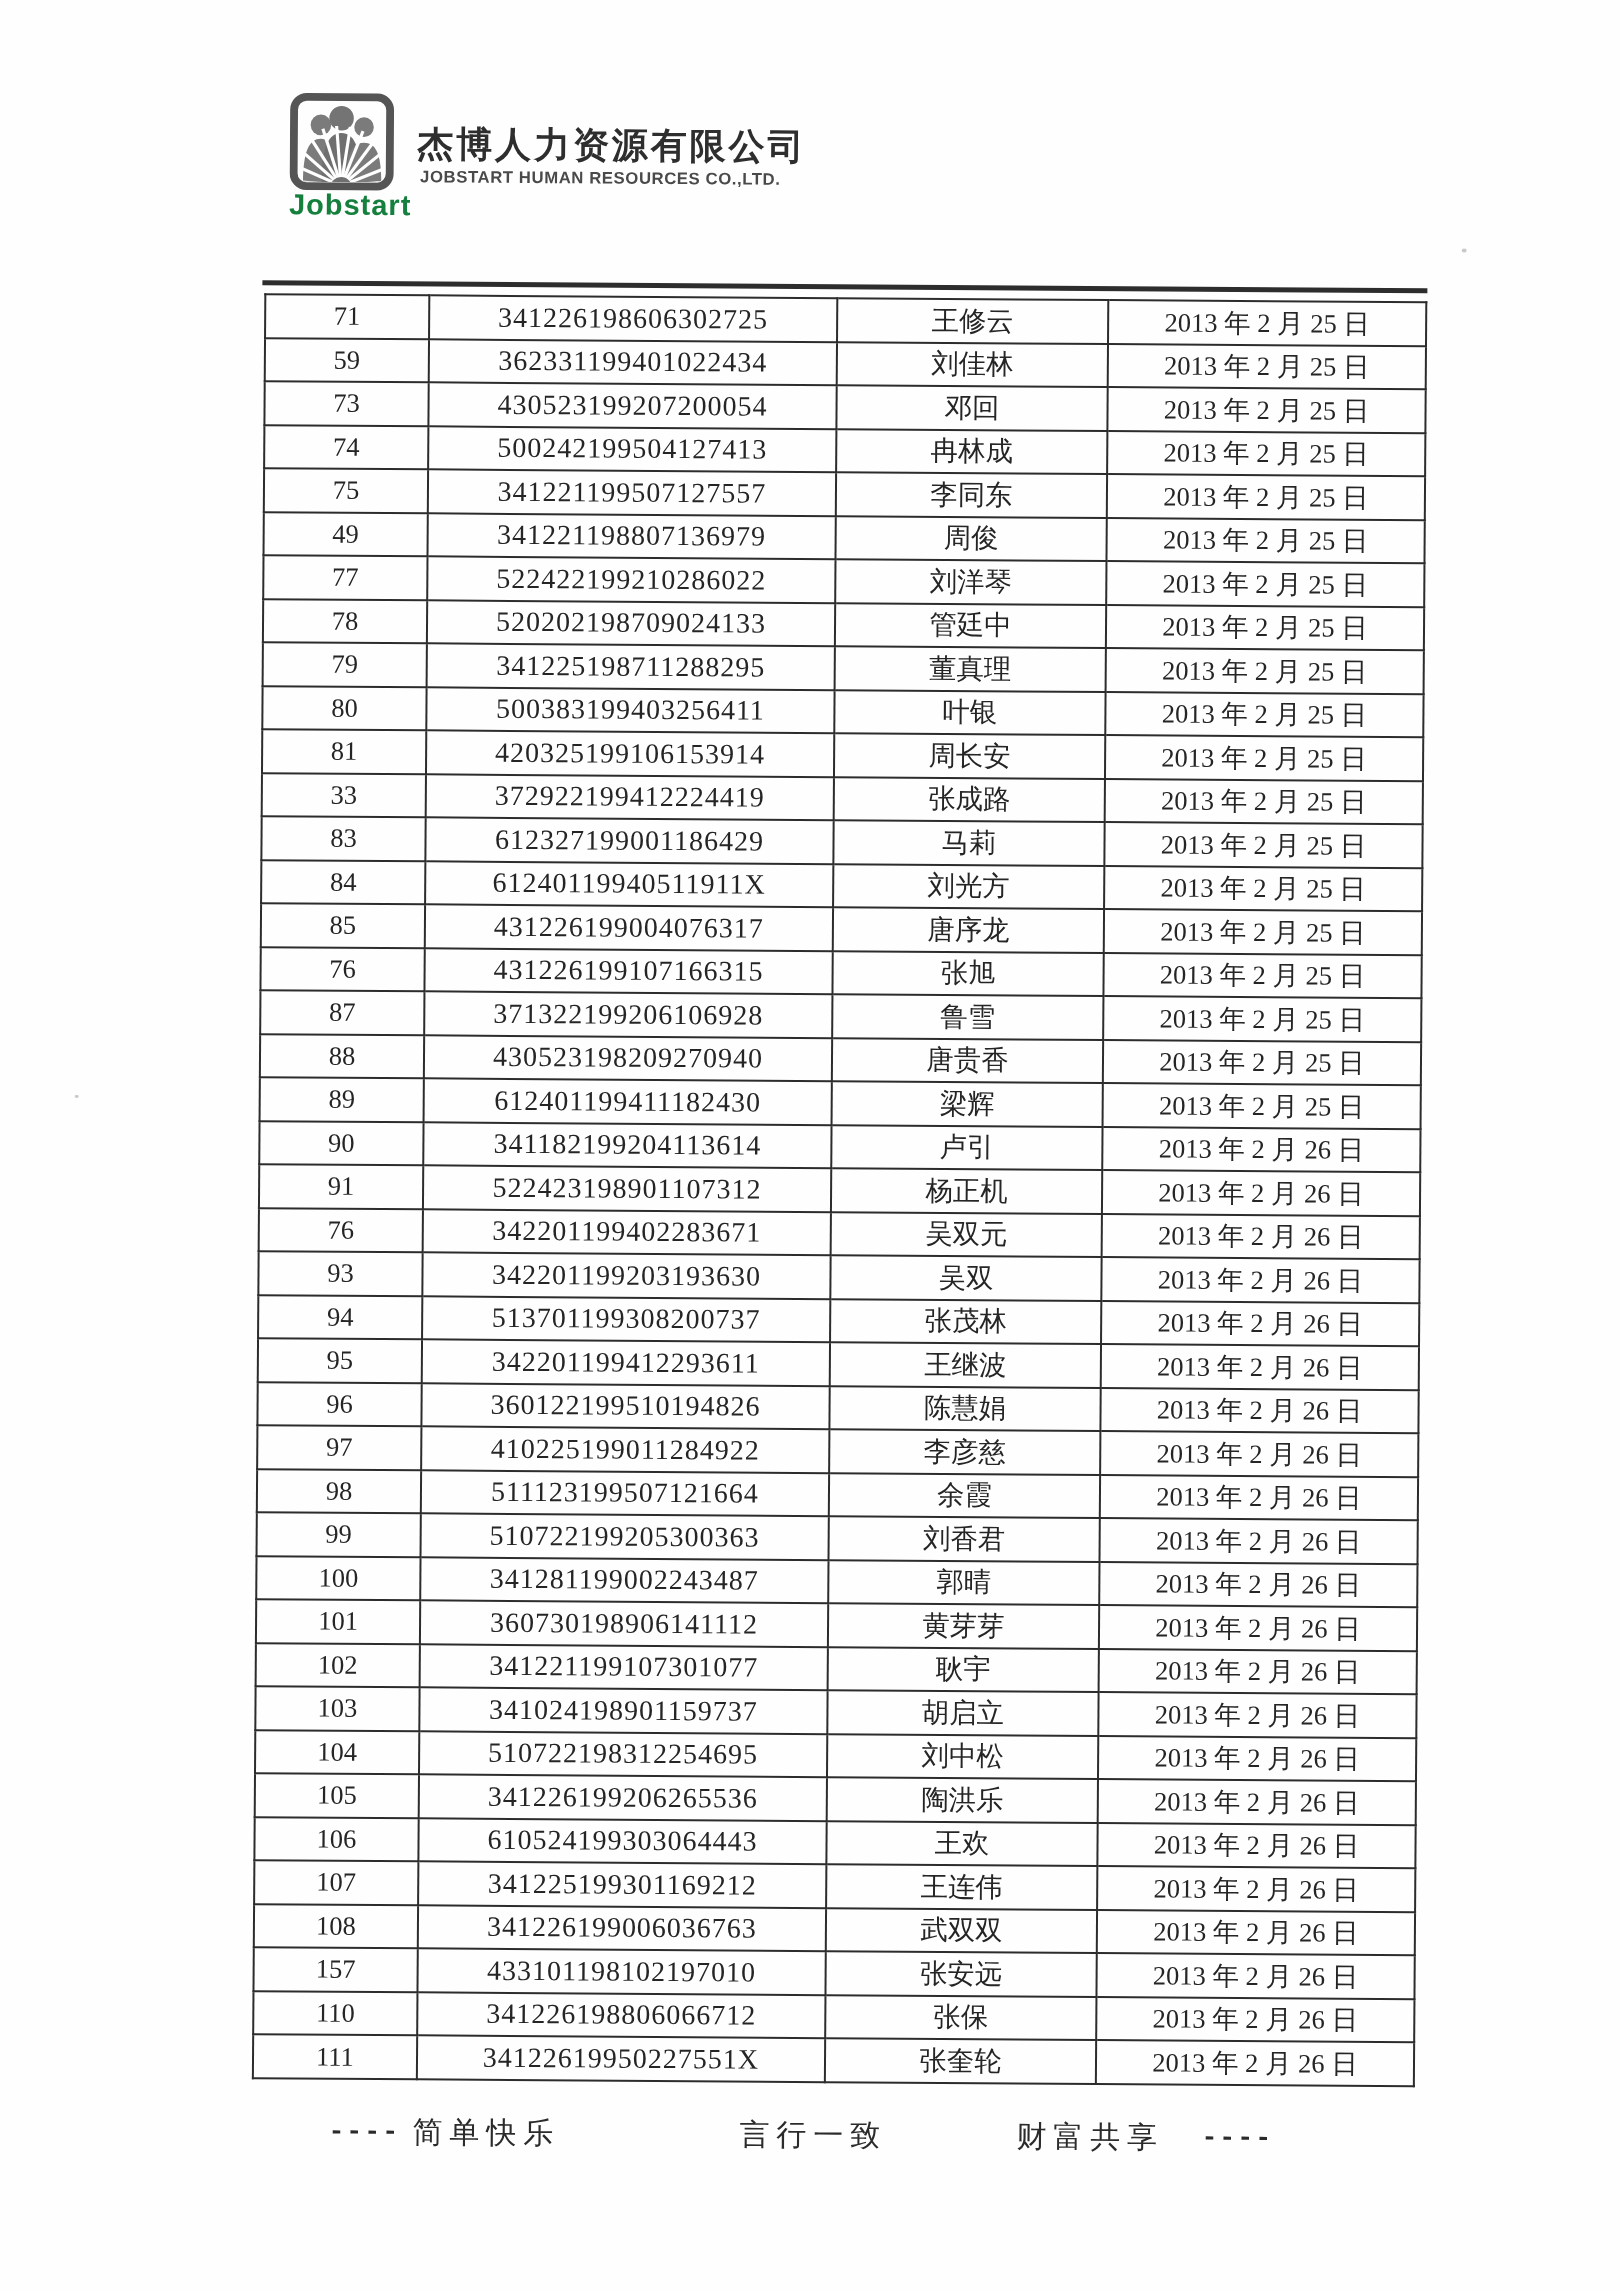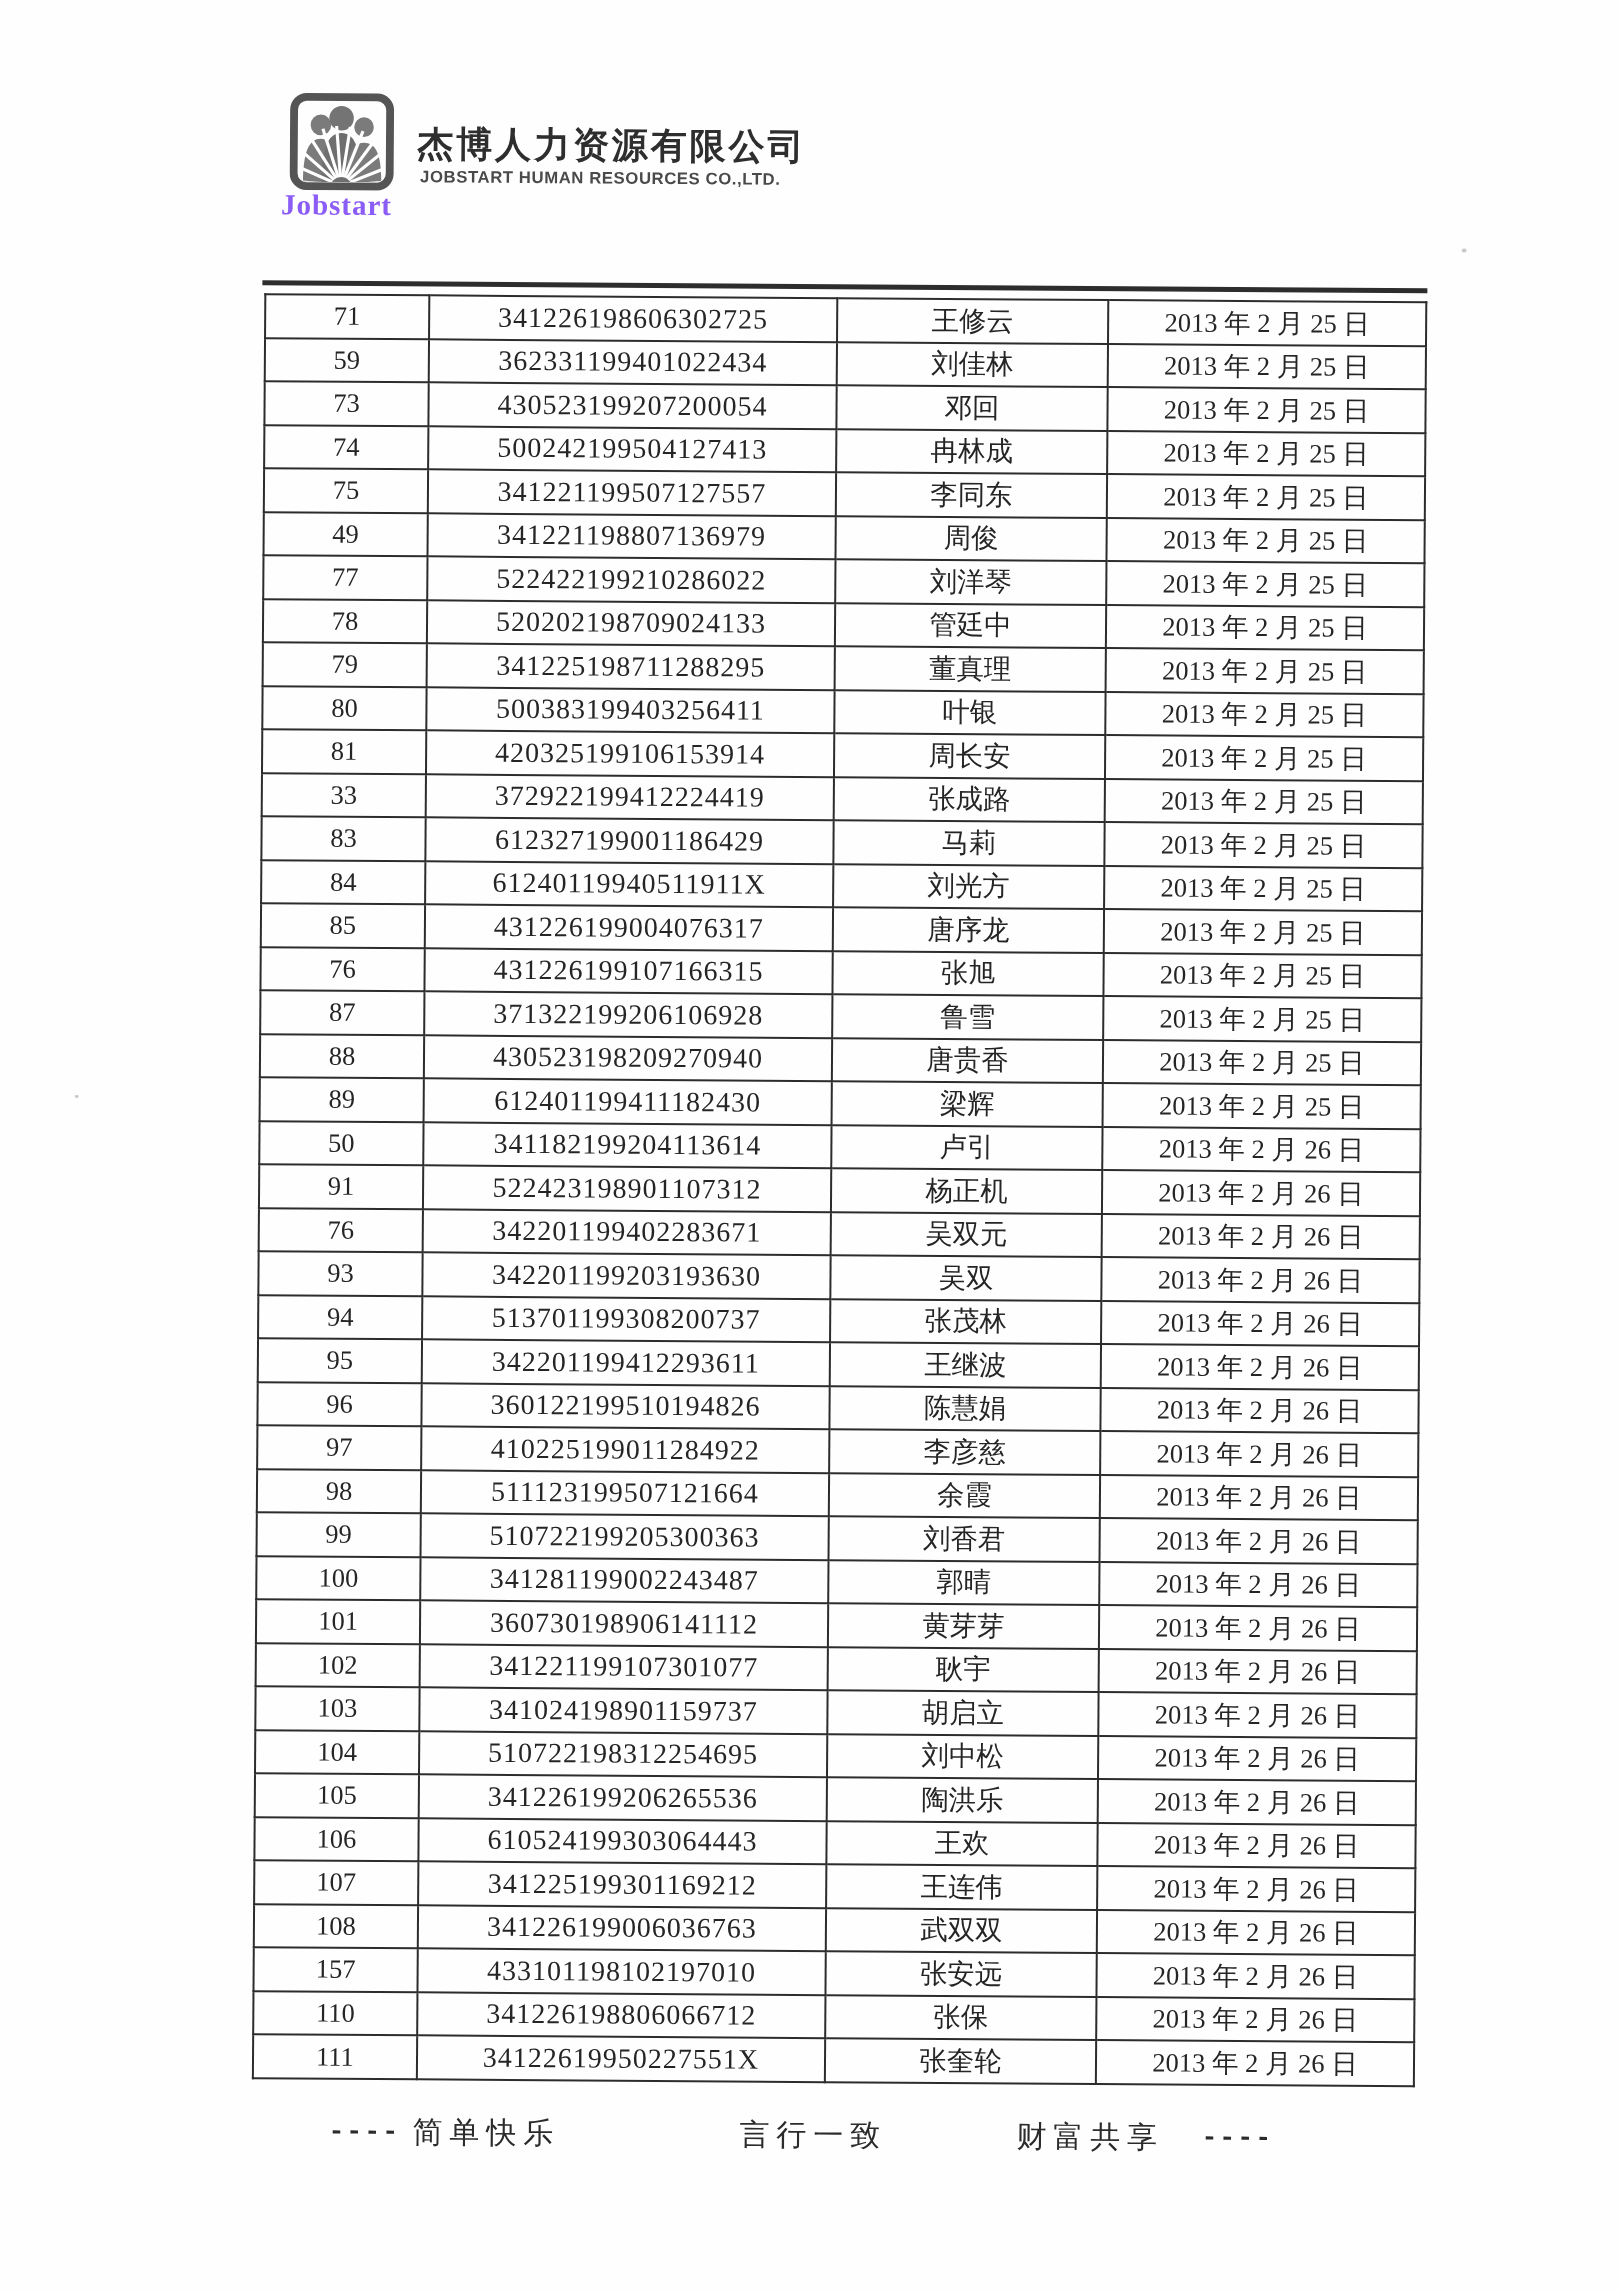--- a/index.html
+++ b/index.html
@@ -11,23 +11,23 @@
     font-family:"Liberation Serif","DejaVu Serif",serif;
     color:#262626;
   }
   .sheet{position:absolute;inset:0;transform:rotate(0.4deg);transform-origin:50% 40%;}
 
   
   .logo-box{
     position:absolute;left:284px;top:96px;width:105px;height:98px;
   }
   .logo-wordmark{
-    position:absolute;left:276px;top:192px;width:137px;
-    font-family:Liberation Serif, serif;
-    font-weight:bold;font-size:29px;color:#8b5cf6;letter-spacing:1px;
+    position:absolute;left:284px;top:192px;width:137px;
+    font-family:Liberation Sans, sans-serif;
+    font-weight:bold;font-size:29px;color:#15803d;letter-spacing:1px;
   }
   .company-cn{
     position:absolute;left:412px;top:123px;
     font-size:36px;font-weight:600;letter-spacing:2.9px;color:#2e2e2e;
     font-family:"DejaVu Sans","Liberation Sans",sans-serif;
     white-space:nowrap;
   }
   .company-en{
     position:absolute;left:415px;top:170px;
     font-family:"Liberation Sans","DejaVu Sans",sans-serif;
@@ -234,21 +234,21 @@
             <td class="c2">唐贵香</td>
             <td class="c3">2013 年 2 月 25 日</td>
           </tr>
           <tr>
             <td class="c0">89</td>
             <td class="c1">612401199411182430</td>
             <td class="c2">梁辉</td>
             <td class="c3">2013 年 2 月 25 日</td>
           </tr>
           <tr>
-            <td class="c0">50</td>
+            <td class="c0">90</td>
             <td class="c1">341182199204113614</td>
             <td class="c2">卢引</td>
             <td class="c3">2013 年 2 月 26 日</td>
           </tr>
           <tr>
             <td class="c0">91</td>
             <td class="c1">522423198901107312</td>
             <td class="c2">杨正机</td>
             <td class="c3">2013 年 2 月 26 日</td>
           </tr>

